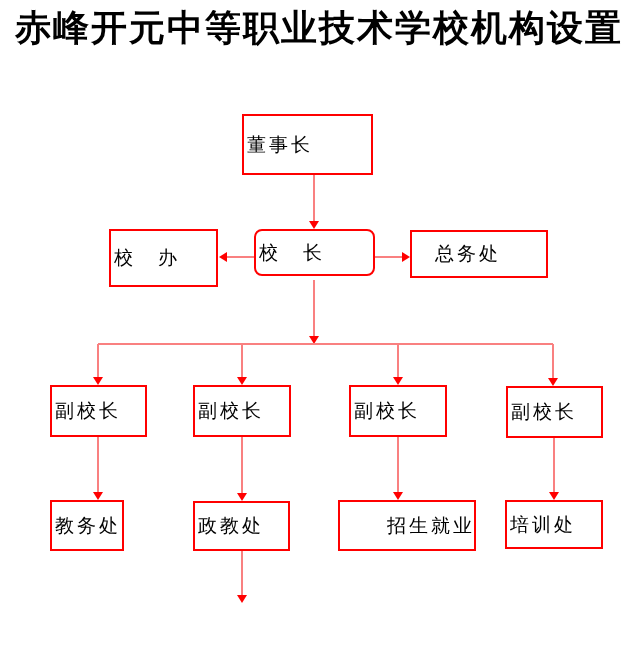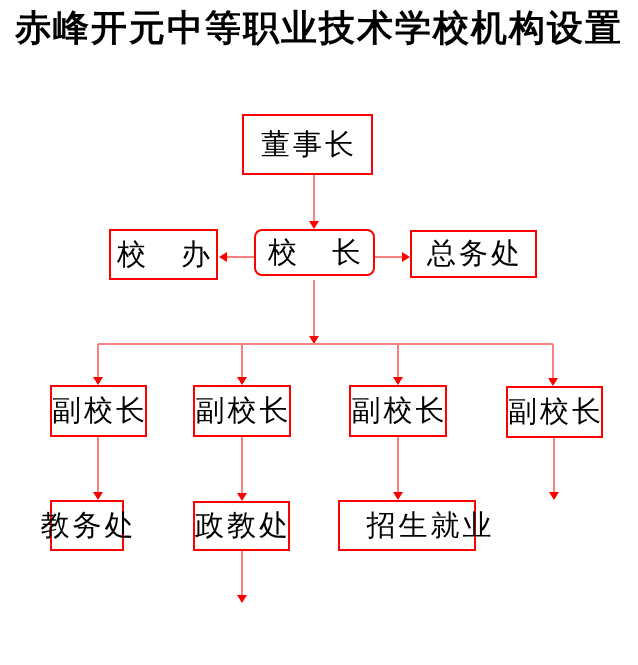--- a/index.html
+++ b/index.html
@@ -29,33 +29,33 @@
   .edges-svg{
     position:absolute;left:0;top:0;width:638px;height:665px;
   }
   .edges-svg line{stroke:var(--line);stroke-width:2;}
   .edges-svg path{fill:var(--arrow);stroke:none;}
   .node{
     position:absolute;
     box-sizing:border-box;
     border:2px solid var(--box-border);
     background:var(--bg);
-    display:flex;align-items:center;justify-content:center;
-    font-size:29px;
+    display:flex;align-items:center;
+    font-size:19px;
     letter-spacing:3px;
     text-indent:3px;
     color:var(--text);
     white-space:pre;
     font-family:Liberation Serif, serif;
   }
   
   .n-chairman{left:242px;top:114px;width:131px;height:61px;}
-  .n-school-office{left:109px;top:229px;width:109px;height:51px;}
+  .n-school-office{left:109px;top:229px;width:109px;height:58px;}
   .n-principal{left:254px;top:229px;width:121px;height:47px;border-radius:8px;}
-  .n-general-affairs{left:410px;top:230px;width:127px;height:48px;}
+  .n-general-affairs{left:410px;top:230px;width:138px;height:48px;padding-left:20px;}
   .n-vice1{left:50px;top:385px;width:97px;height:52px;}
   .n-vice2{left:193px;top:385px;width:98px;height:52px;}
   .n-vice3{left:349px;top:385px;width:98px;height:52px;}
   .n-vice4{left:506px;top:386px;width:97px;height:52px;}
   .n-academic{left:50px;top:500px;width:74px;height:51px;}
   .n-political{left:193px;top:501px;width:97px;height:50px;}
   .n-admissions{left:338px;top:500px;width:138px;height:51px;padding-left:44px;}
   .n-training{left:505px;top:500px;width:98px;height:49px;}
   .n-accommodation{left:182px;top:603px;width:132px;height:52px;}
 </style>
@@ -169,15 +169,18 @@
   </div>
 
   <div class="node n-political">
     <span>政教处</span>
   </div>
 
   <div class="node n-admissions">
     <span>招生就业</span>
   </div>
 
+  <div class="node n-training">
+    <span>培训处</span>
+  </div>
 
 
 </div>
 
 </body></html>

